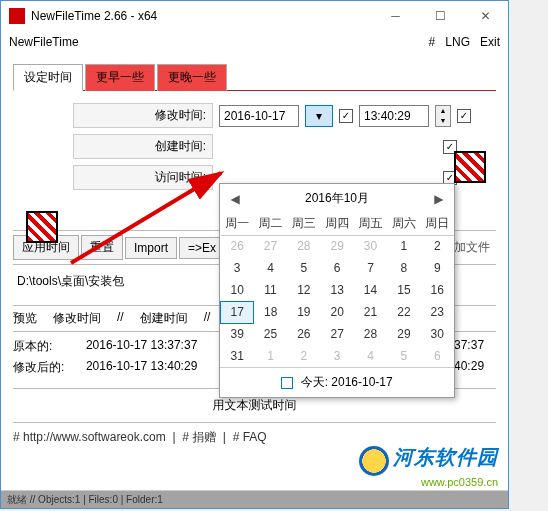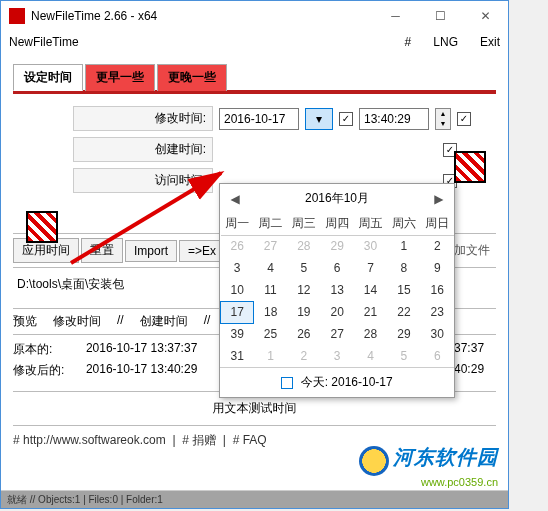--- a/index.html
+++ b/index.html
@@ -3,25 +3,25 @@
 <meta charset="utf-8">
 <style>
 * { box-sizing: border-box; margin: 0; padding: 0; font-family: "Microsoft YaHei", "SimSun", Arial, sans-serif; font-size: 12px; }
 body { background: #f0f0f0; width: 548px; height: 511px; position: relative; overflow: hidden; }
 .window { background: #fff; border: 1px solid #4a90d9; width: 509px; height: 509px; position: relative; }
 .titlebar { height: 30px; background: #fff; display: flex; align-items: center; padding: 0 0 0 8px; }
 .titlebar-icon { width: 16px; height: 16px; background: #c00; margin-right: 6px; }
 .titlebar-text { flex: 1; color: #000; }
 .titlebar-controls { display: flex; }
 .titlebar-btn { width: 45px; height: 30px; display: flex; align-items: center; justify-content: center; color: #555; cursor: pointer; }
-.menubar { height: 22px; display: flex; align-items: center; padding: 0 8px; gap: 22px; color: #000; }
+.menubar { height: 22px; display: flex; align-items: center; padding: 0 8px; gap: 10px; color: #000; }
 .menubar .spacer { flex: 1; }
 .menubar span { cursor: pointer; }
 .client { padding: 10px 12px; position: relative; height: calc(100% - 52px - 18px); }
-.tabs { display: flex; border-bottom: 4px solid #b91c1c; margin-bottom: 8px; font-weight: bold; }
+.tabs { display: flex; border-bottom: 1px solid #b91c1c; margin-bottom: 8px; }
 .tab { padding: 4px 10px; border: 1px solid #aaa; border-bottom: none; margin-right: 2px; background: #ef4444; cursor: pointer; position: relative; top: 1px; }
 .tab.active { background: #fff; border-bottom: 1px solid #fff; }
 .rows { margin-top: 12px; }
 .row { display: flex; align-items: center; margin-bottom: 6px; gap: 6px; }
 .row-label { width: 140px; text-align: right; background: #f5f5f5; border: 1px solid #ccc; padding: 3px 6px; }
 .date-input { width: 80px; border: 1px solid #7a7a7a; padding: 3px 4px; background: #fff; }
 .dd-btn { width: 28px; height: 22px; border: 1px solid #0078d7; background: #cde6fa; display: inline-flex; align-items: center; justify-content: center; cursor: pointer; }
 .chk { width: 14px; height: 14px; border: 1px solid #555; display: inline-flex; align-items: center; justify-content: center; background: #fff; cursor: pointer; font-size: 10px; }
 .time-input { width: 70px; border: 1px solid #7a7a7a; padding: 3px 4px; background: #fff; }
 .spin { width: 16px; height: 22px; border: 1px solid #888; display: inline-flex; flex-direction: column; background: #eee; cursor: pointer; }

